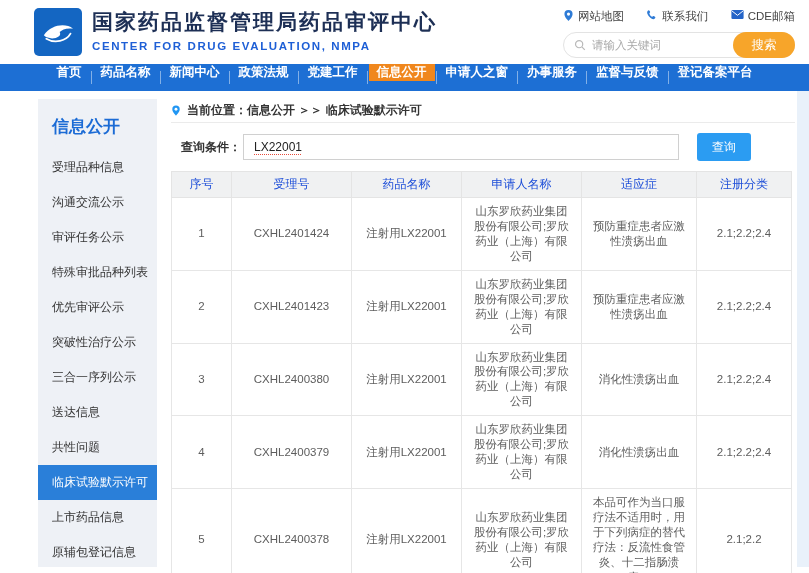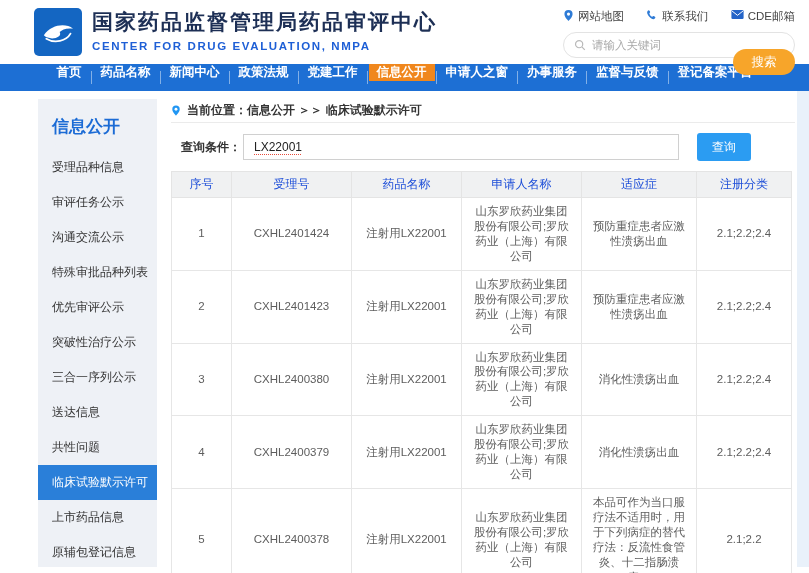--- a/index.html
+++ b/index.html
@@ -14,21 +14,21 @@
   .title-cn { font-size:21px; font-weight:bold; color:#1d2f55; letter-spacing:2px; }
   .title-en { margin-top:4px; font-size:11.5px; font-weight:bold; color:#1e5fd6; letter-spacing:1.6px; }
   .top-right { position:absolute; right:14px; top:9px; width:232px; }
   .top-links { display:flex; justify-content:space-between; align-items:center; }
   .top-link { display:flex; align-items:flex-start; gap:4px; font-size:11.5px; color:#444; cursor:pointer; }
   .search-wrap { position:relative; margin-top:8px; height:26px; }
   .search-pill { width:100%; height:26px; border:1px solid #e3e3e3; border-radius:13px;
     display:flex; align-items:center; padding-left:10px; gap:6px; background:#fff; }
   .search-ph { font-size:11.5px; color:#a9a9a9; }
   .search-btn { position:absolute; right:0; top:0; width:62px; height:26px; border:none;
-    border-radius:13px; background:#f7a52a; color:#fff; font-size:12.5px; cursor:pointer;margin-top:17px; }
+    border-radius:13px; background:#f7a52a; color:#fff; font-size:12.5px; cursor:pointer; }
 
   
   .nav { height:27px; background:#1d6fd4; display:flex; justify-content:center; align-items:flex-start; }
   .nav-item { display:flex; align-items:center; padding:0 8px; color:#fff; font-size:12.5px;
     font-weight:bold; cursor:pointer; white-space:nowrap; }
   .nav-item.active { background:#f0871d; }
   .nav-sep { width:1px; height:13px; background:rgba(255,255,255,.45); align-self:center; margin:0 1px; }
 
   
   .main { position:relative; height:476px; background:#fff; }
@@ -127,22 +127,22 @@
   <div class="nav-sep"></div>
   <div class="nav-item">登记备案平台</div>
 </div>
 
 <div class="main">
   <div class="scroll-strip"></div>
 
   <div class="sidebar">
     <div class="sb-title">信息公开</div>
     <div class="sb-item">受理品种信息</div>
+    <div class="sb-item">沟通交流公示</div>
     <div class="sb-item">审评任务公示</div>
-    <div class="sb-item">沟通交流公示</div>
     <div class="sb-item">特殊审批品种列表</div>
     <div class="sb-item">优先审评公示</div>
     <div class="sb-item">突破性治疗公示</div>
     <div class="sb-item">三合一序列公示</div>
     <div class="sb-item">送达信息</div>
     <div class="sb-item">共性问题</div>
     <div class="sb-item active">临床试验默示许可</div>
     <div class="sb-item">上市药品信息</div>
     <div class="sb-item">原辅包登记信息</div>
 

